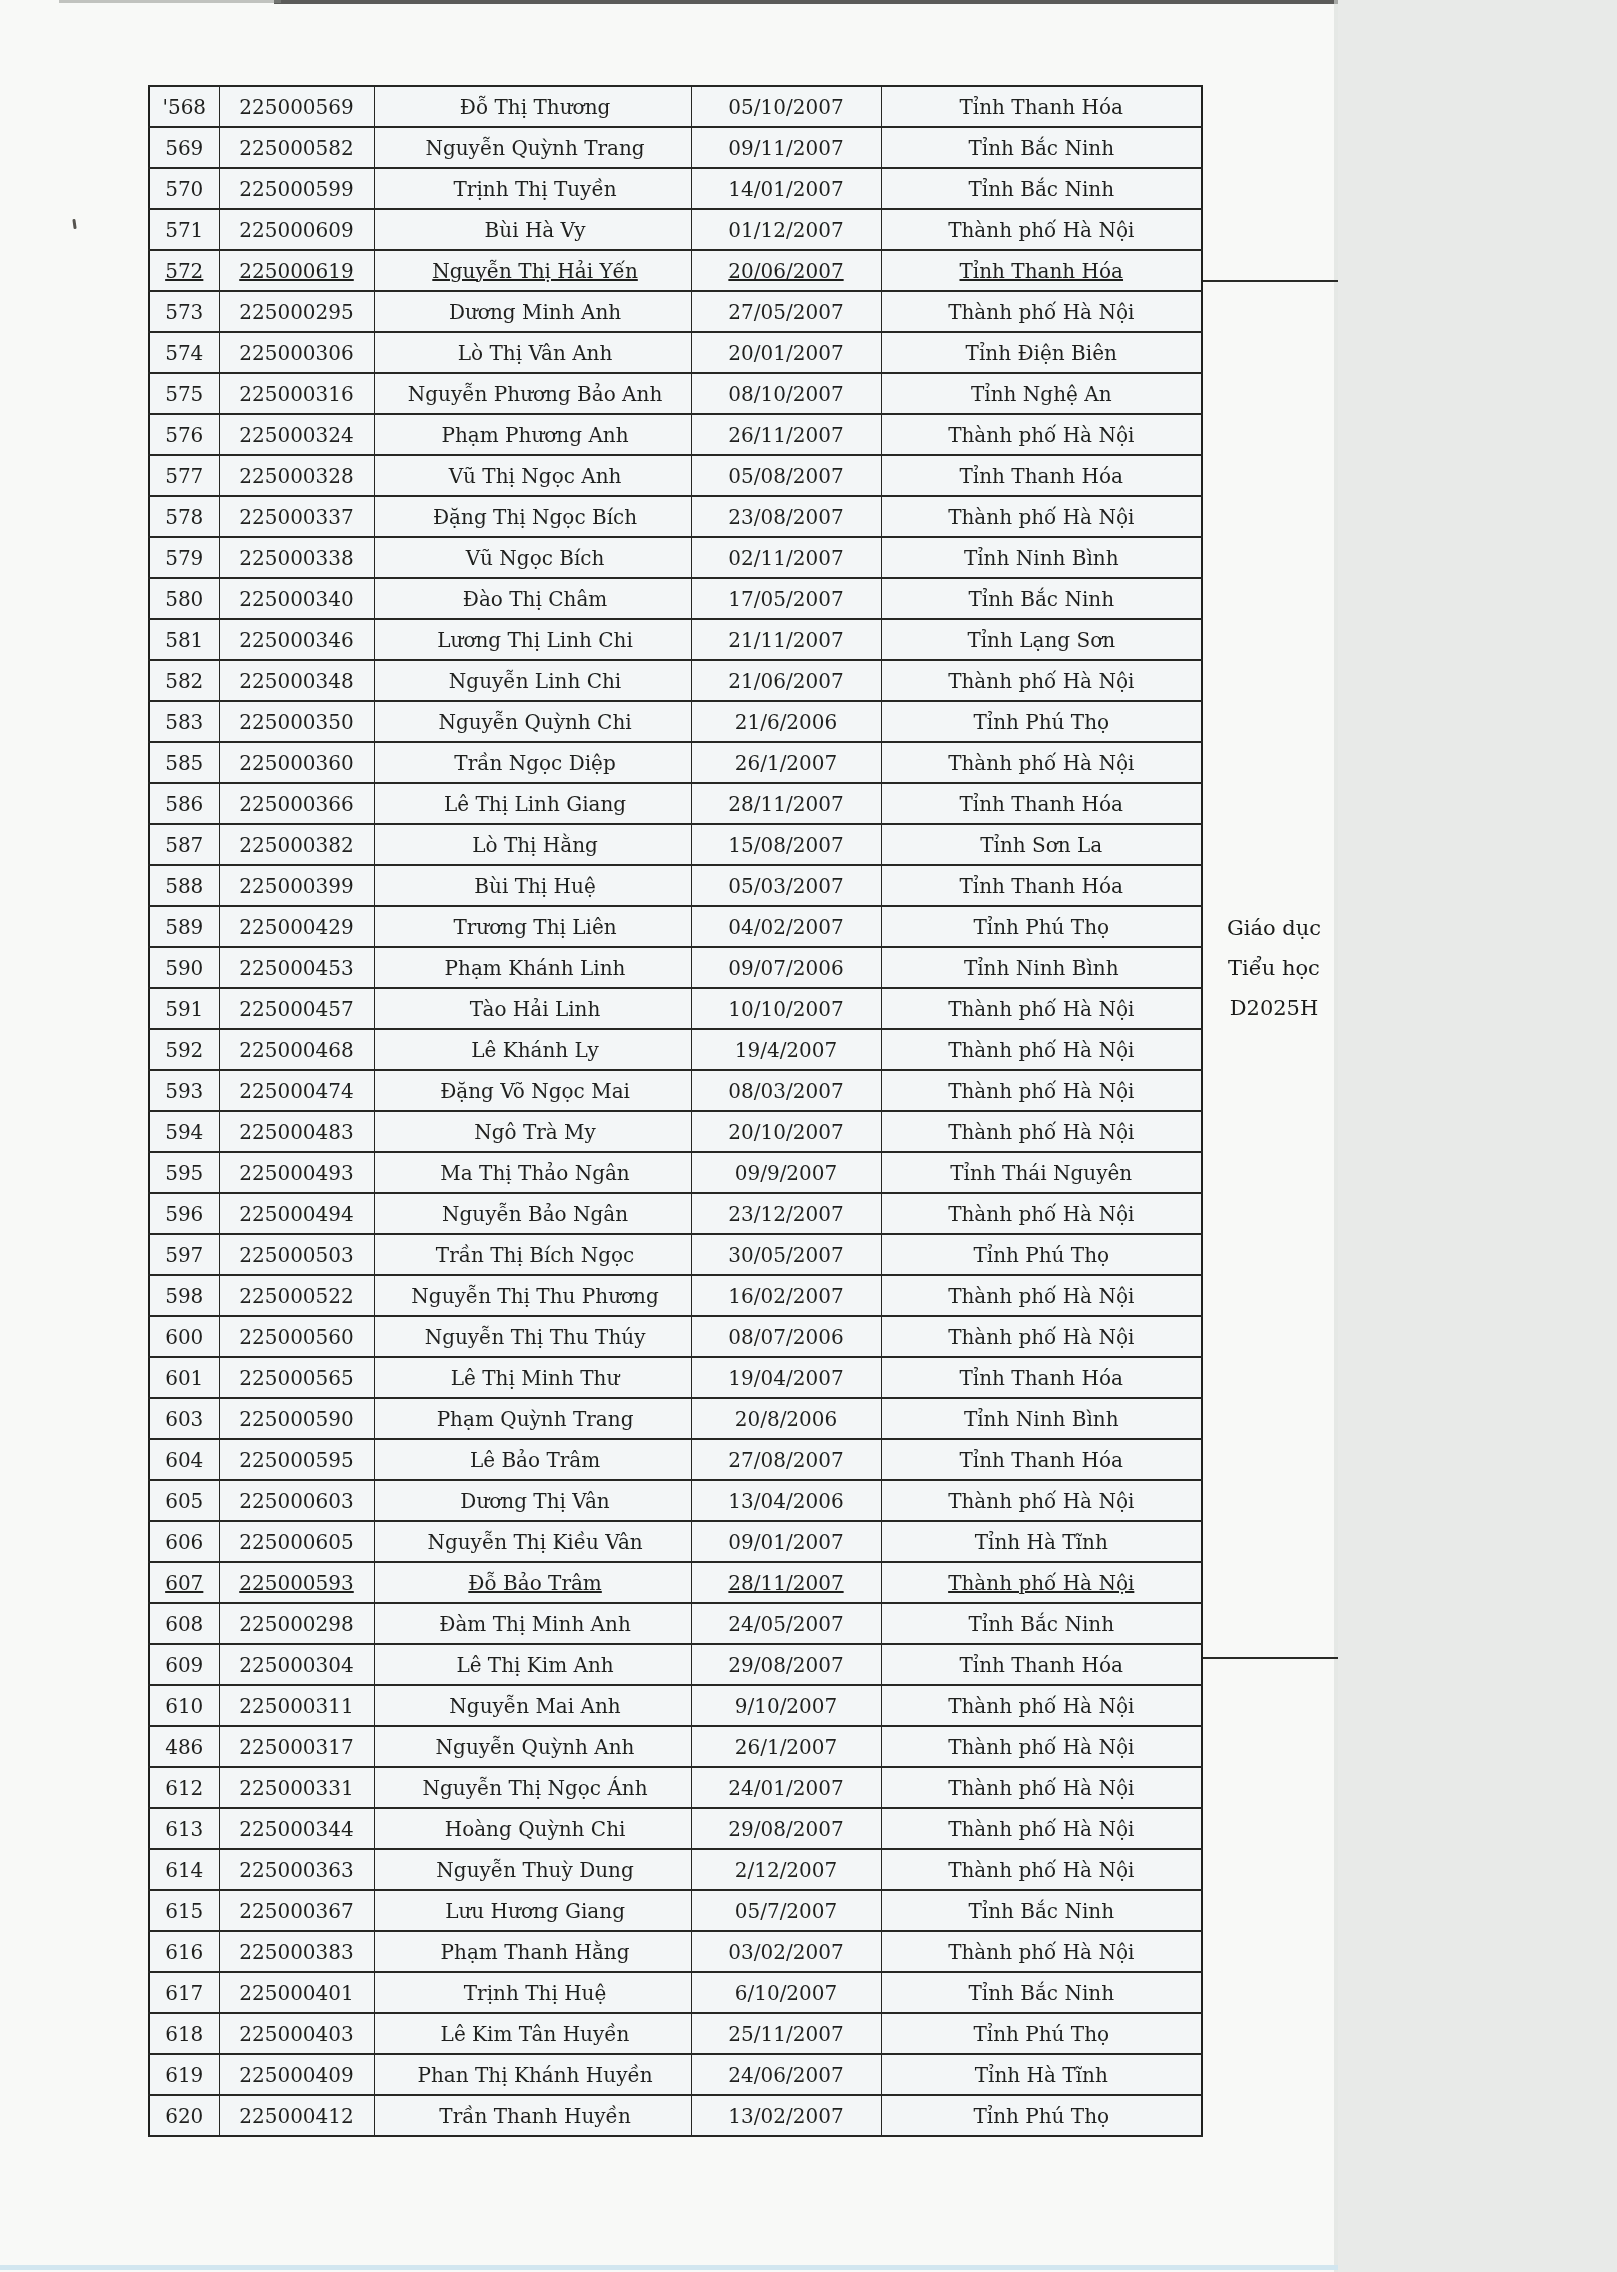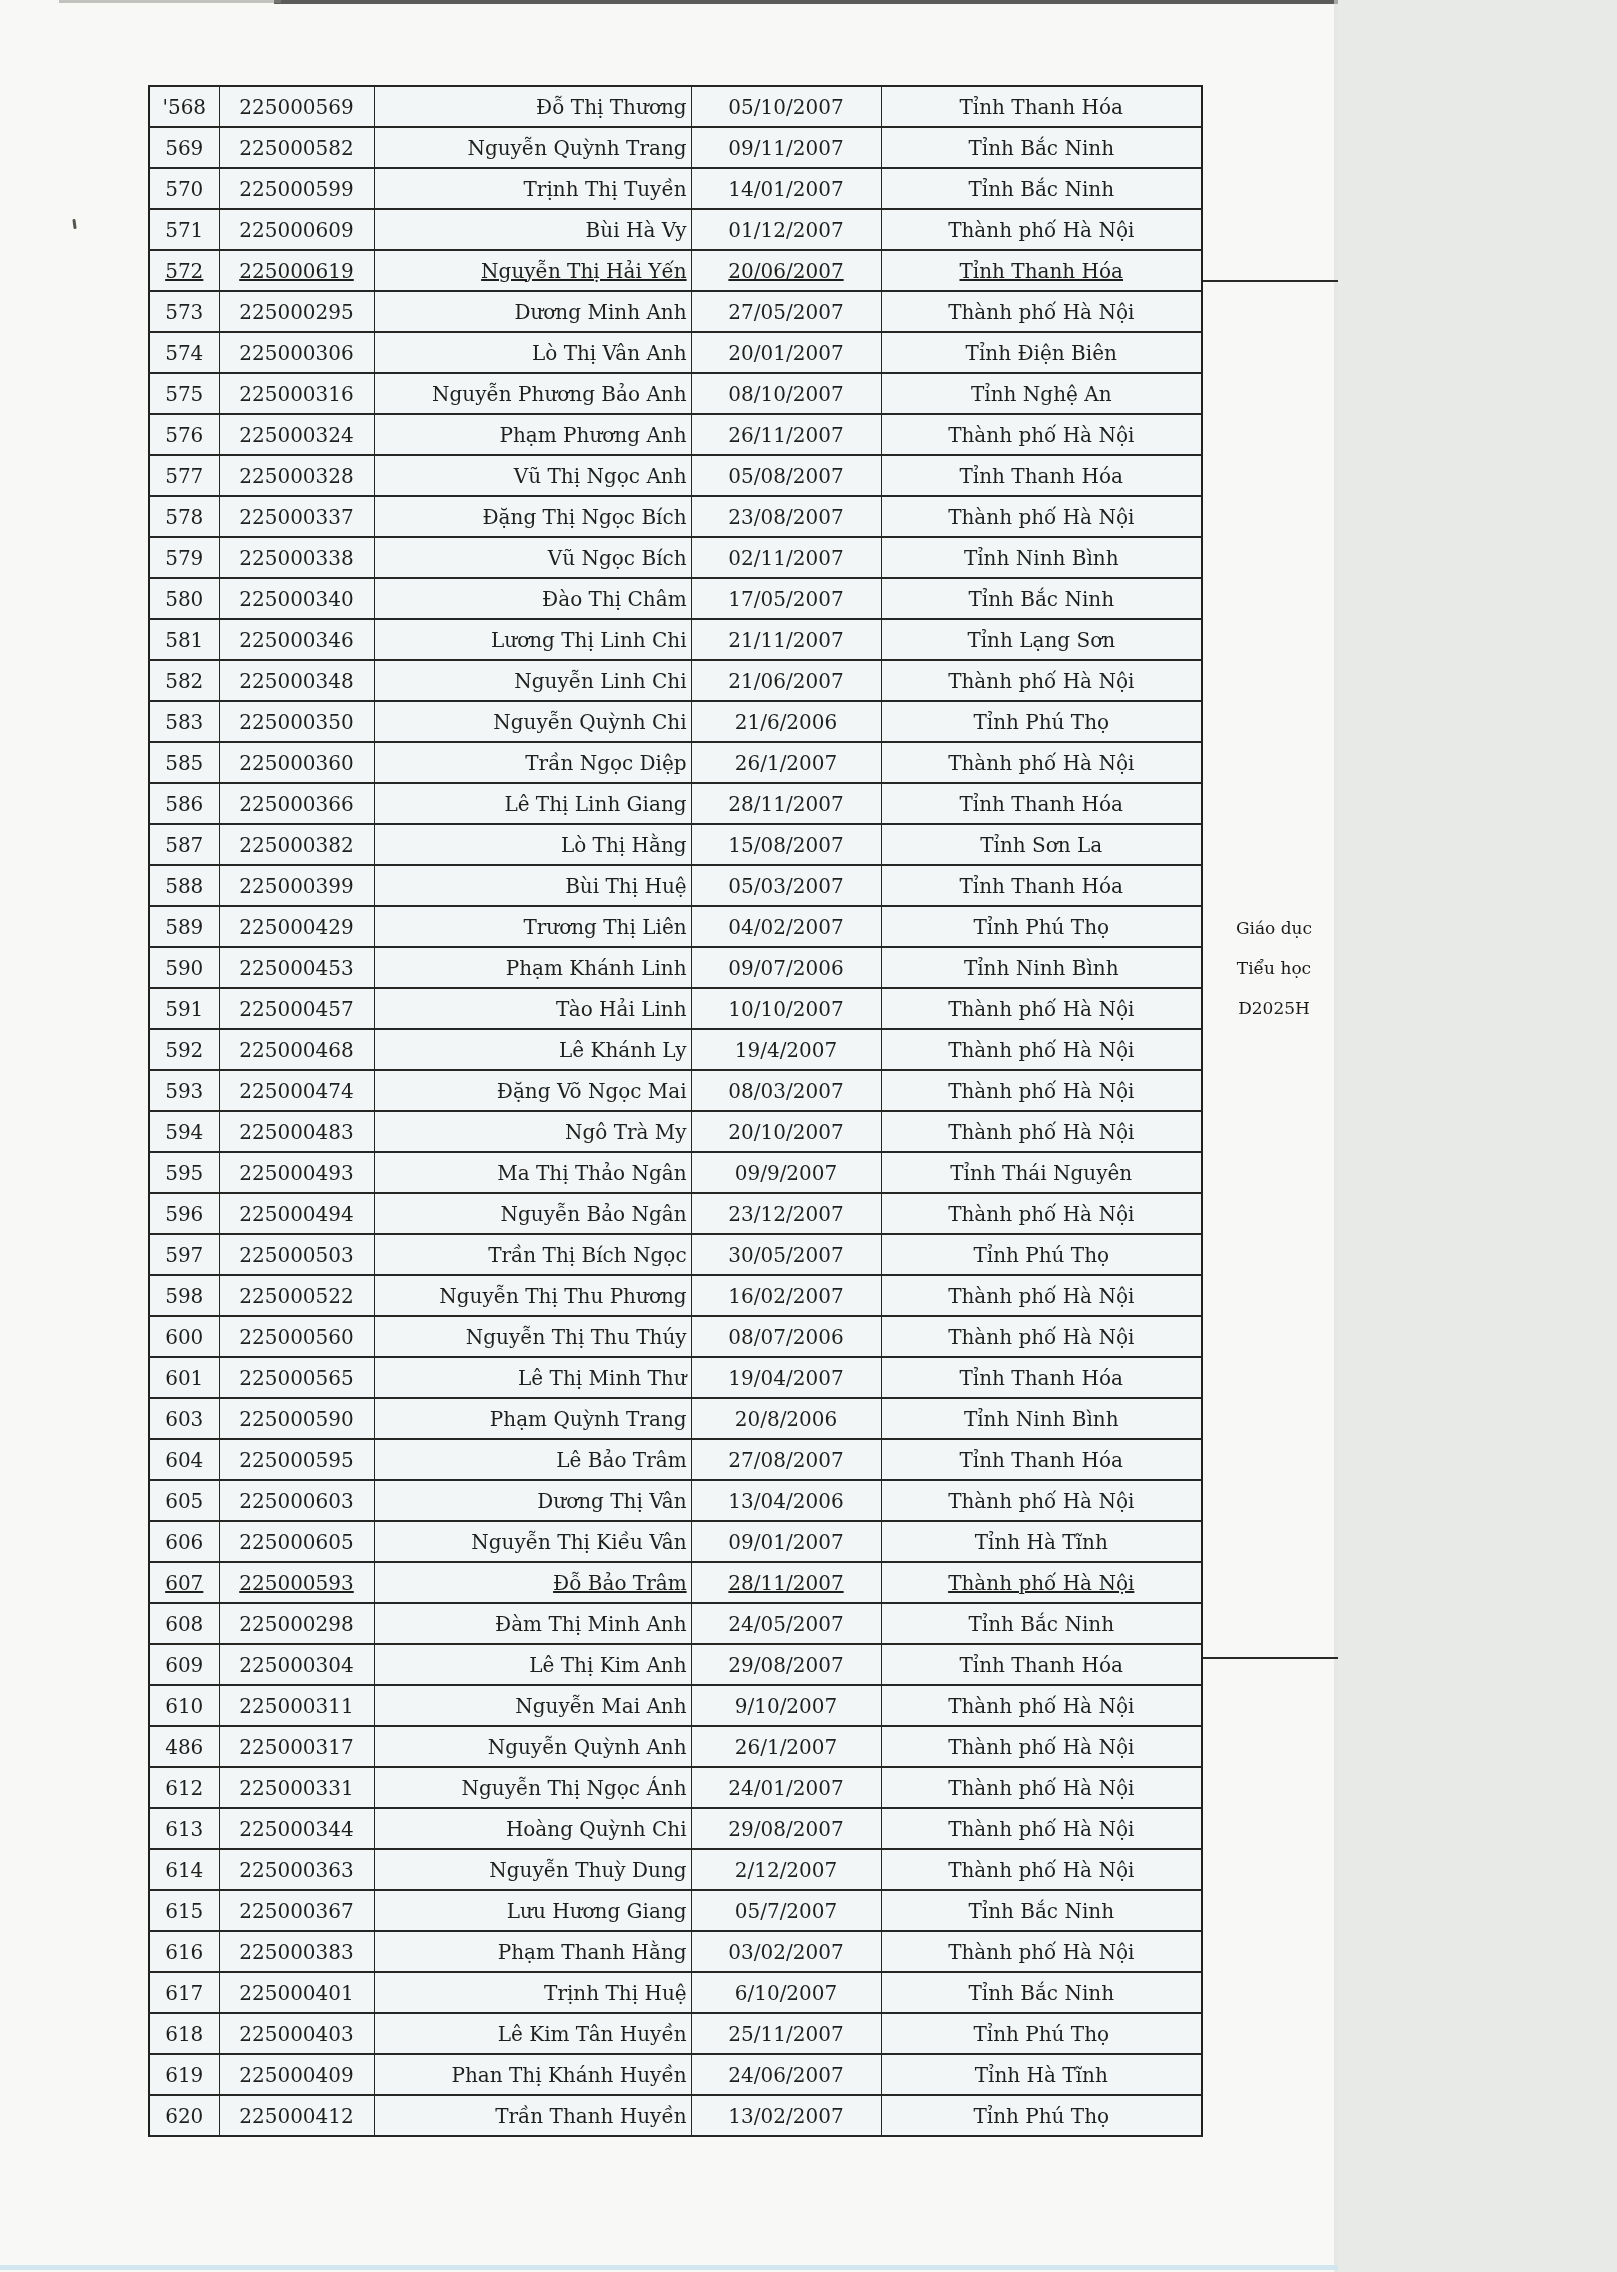--- a/index.html
+++ b/index.html
@@ -33,35 +33,35 @@
     border:1.6px solid #262724;
     border-top-width:2px;border-bottom-width:2px;
     height:39px;
     padding:0 3.9px;
     font-size:20px;
     text-align:center;
     vertical-align:middle;
     white-space:nowrap;
     overflow:hidden;
   }
-  table.roster td.c2{text-align:right;padding-left:9px;}
+  table.roster td.c2{text-align:center;padding-left:9px;}
   
   tr.group-end td{border-bottom-width:2.6px;text-decoration:underline;}
 
   
   .vline{position:absolute;top:86px;width:2px;height:2083px;background:#2a2b27;}
   .vline.v1{left:1345px;}
   .vline.v2{left:1456px;}
   .hext{position:absolute;left:1203px;width:142px;height:2px;background:#2a2b27;}
   .hext.h1{top:280px;}
   .hext.h2{top:1657px;}
 
   .side-note{
     position:absolute;left:1203px;top:908px;width:142px;
-    text-align:center;font-size:17px;line-height:40px;color:#191a18;
+    text-align:center;font-size:21px;line-height:40px;color:#191a18;
   }
 </style>
 </head>
 <body>
 
 <div class="page">
 
   <div class="top-edge"></div>
   <div class="top-edge-fade"></div>
   <div class="right-edge"></div>

